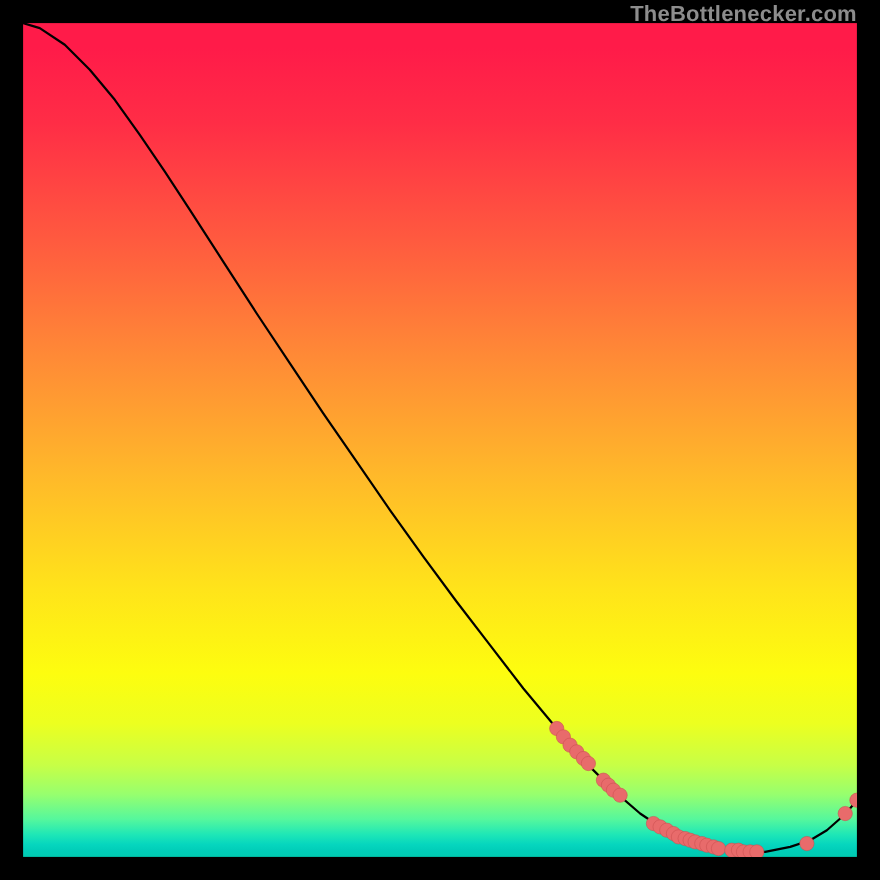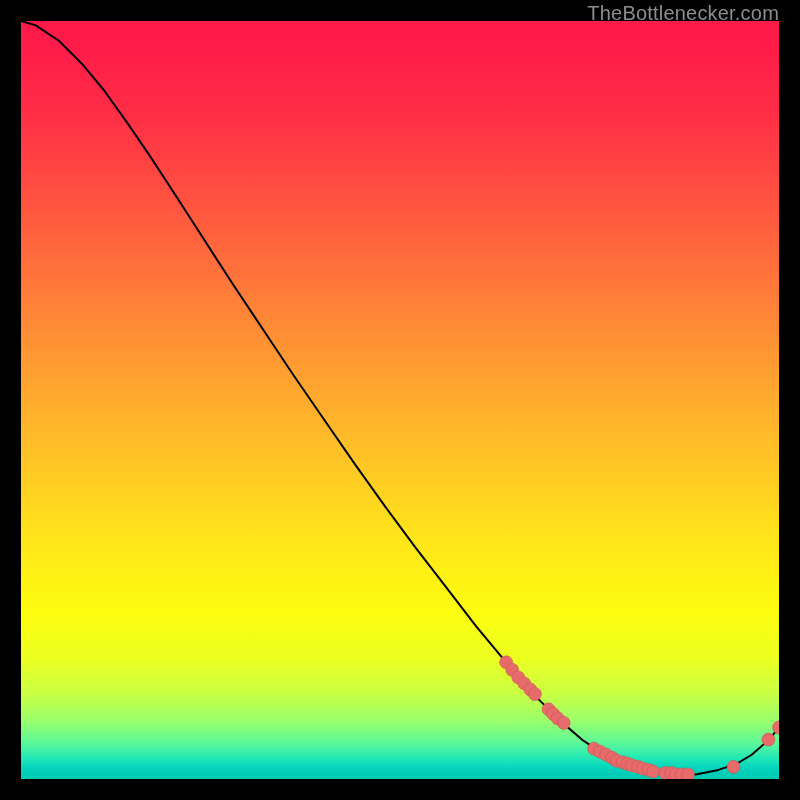--- a/index.html
+++ b/index.html
@@ -55,21 +55,21 @@
     inset: 0;
     width: 758px;
     height: 758px;
   }
   .watermark {
     position: absolute;
     top: 2px;
     right: 21px;
     color: #8d8d8d;
     font-size: 20px;
-    font-weight: 400;
+    font-weight: 700;
     letter-spacing: 0.2px;
   }
 </style>
 </head>
 <body>
 
 <div class="stage">
 
   <div class="watermark">TheBottlenecker.com</div>
 

